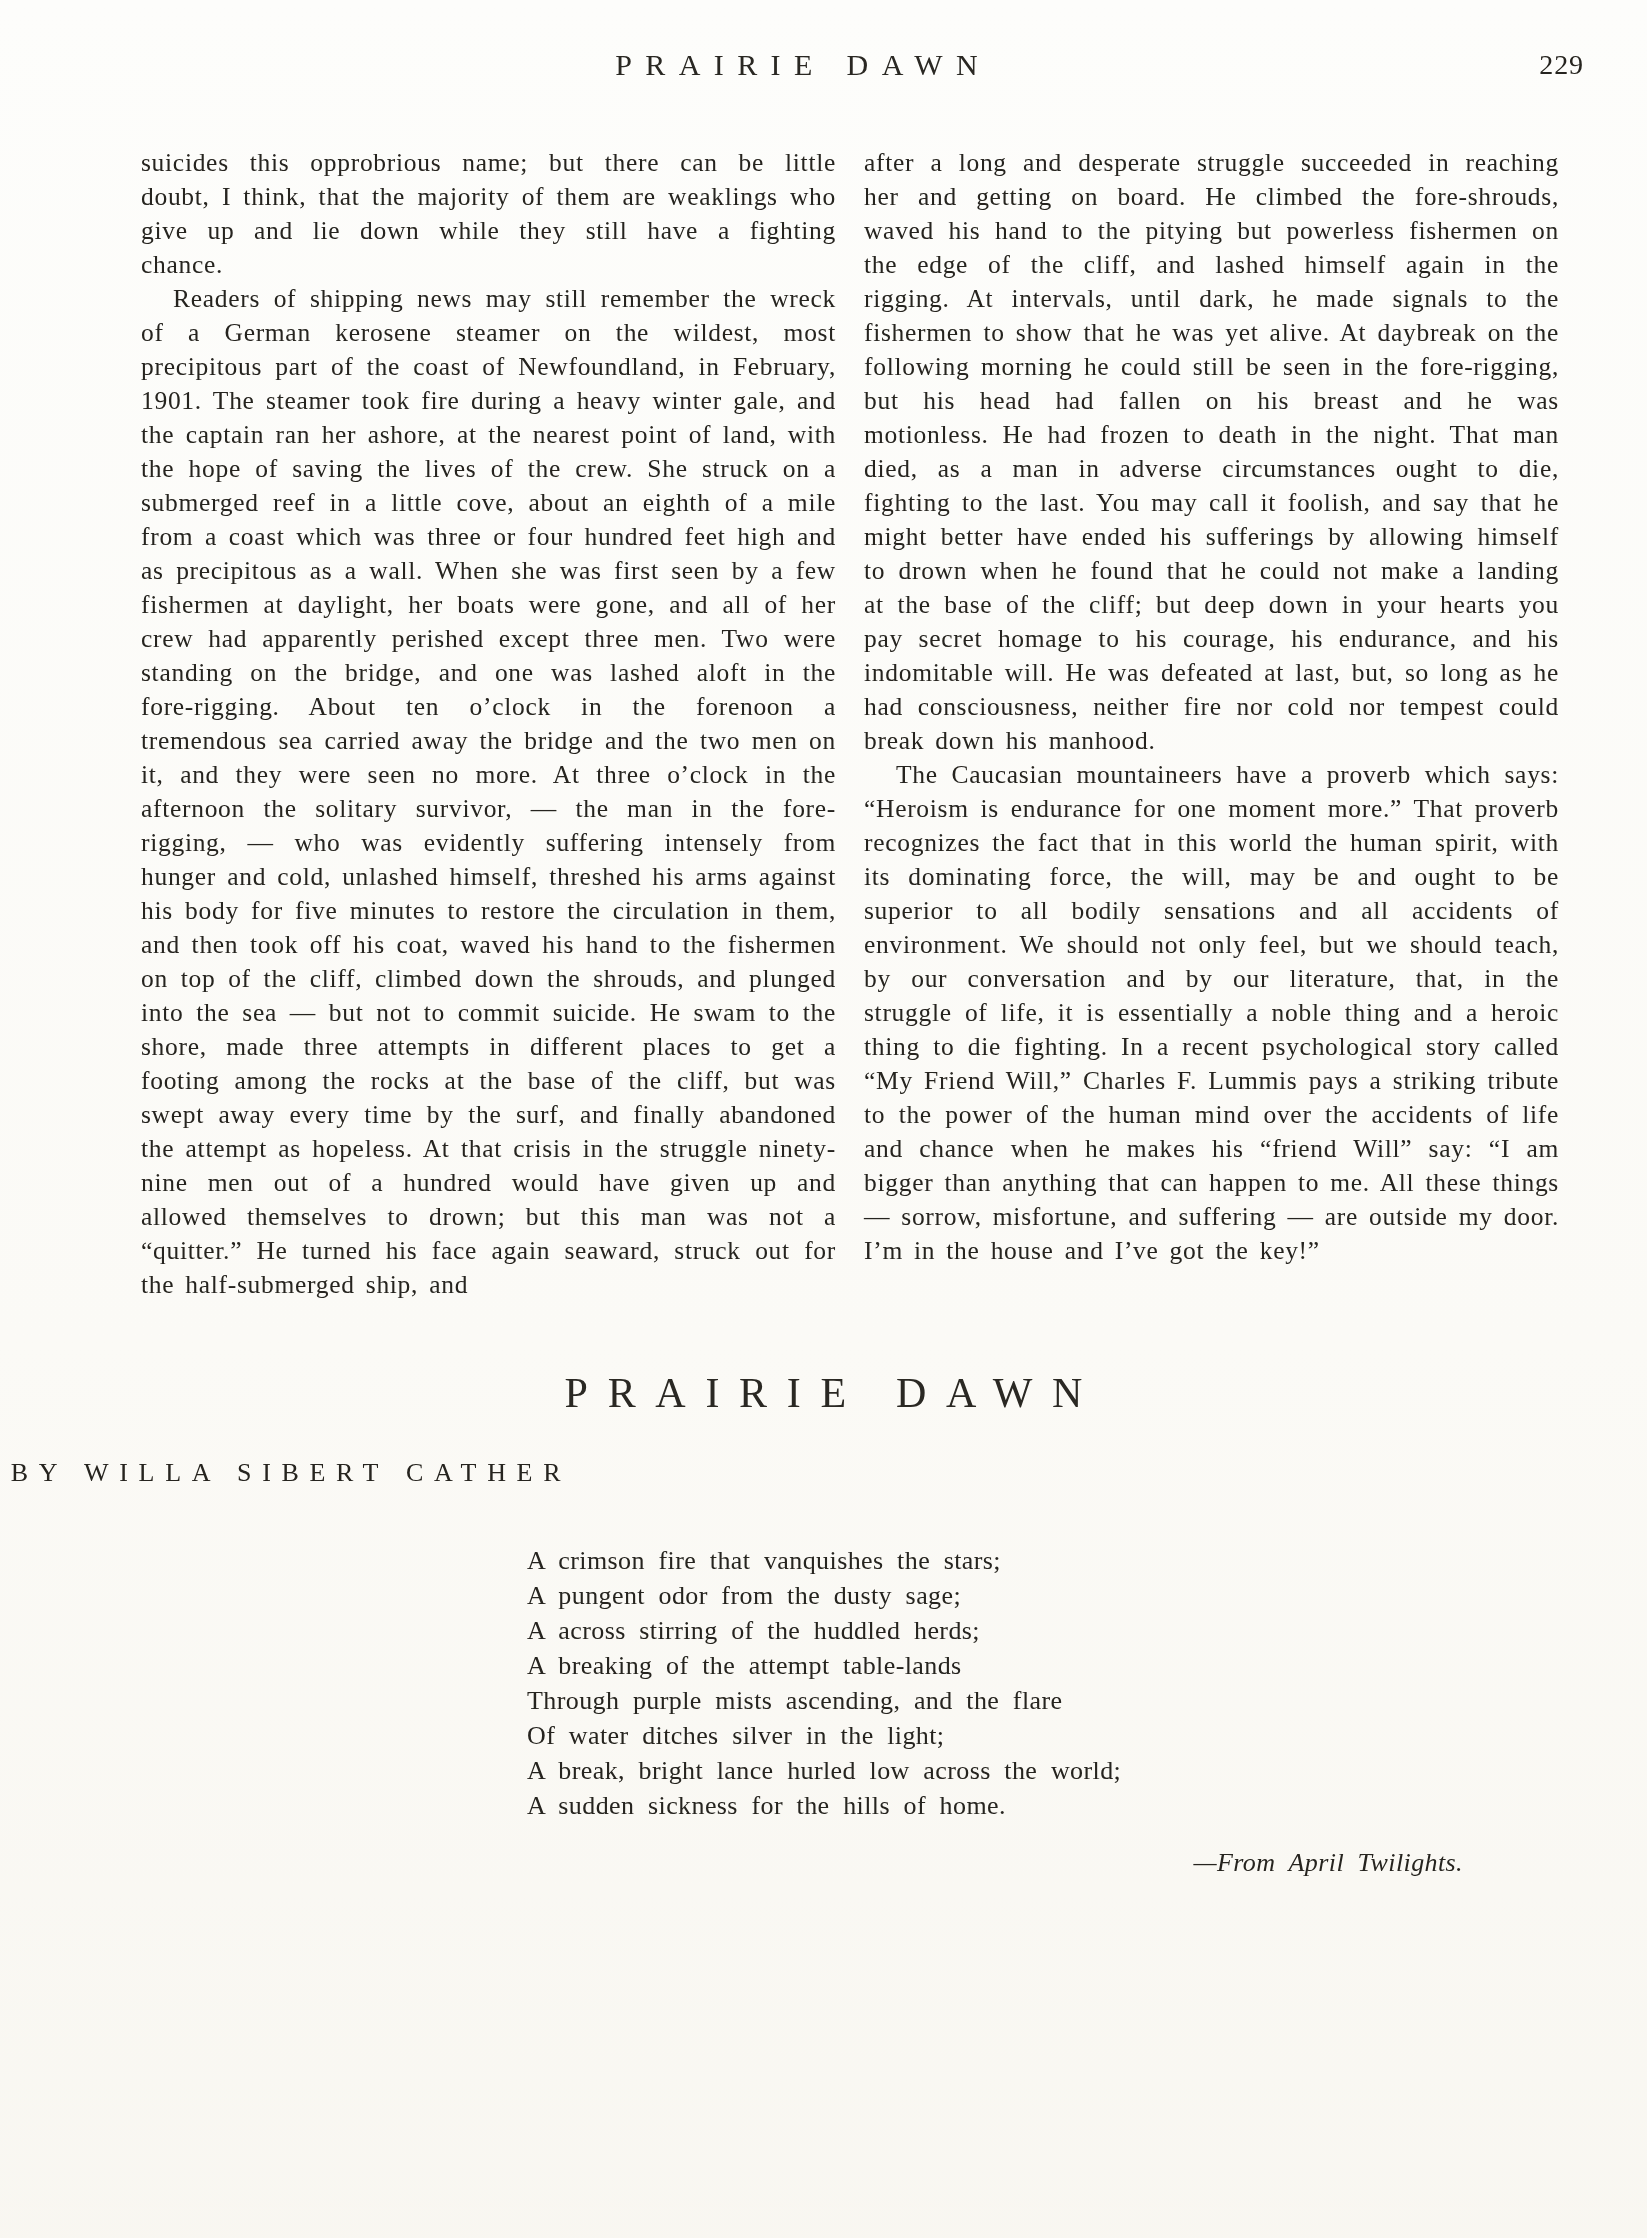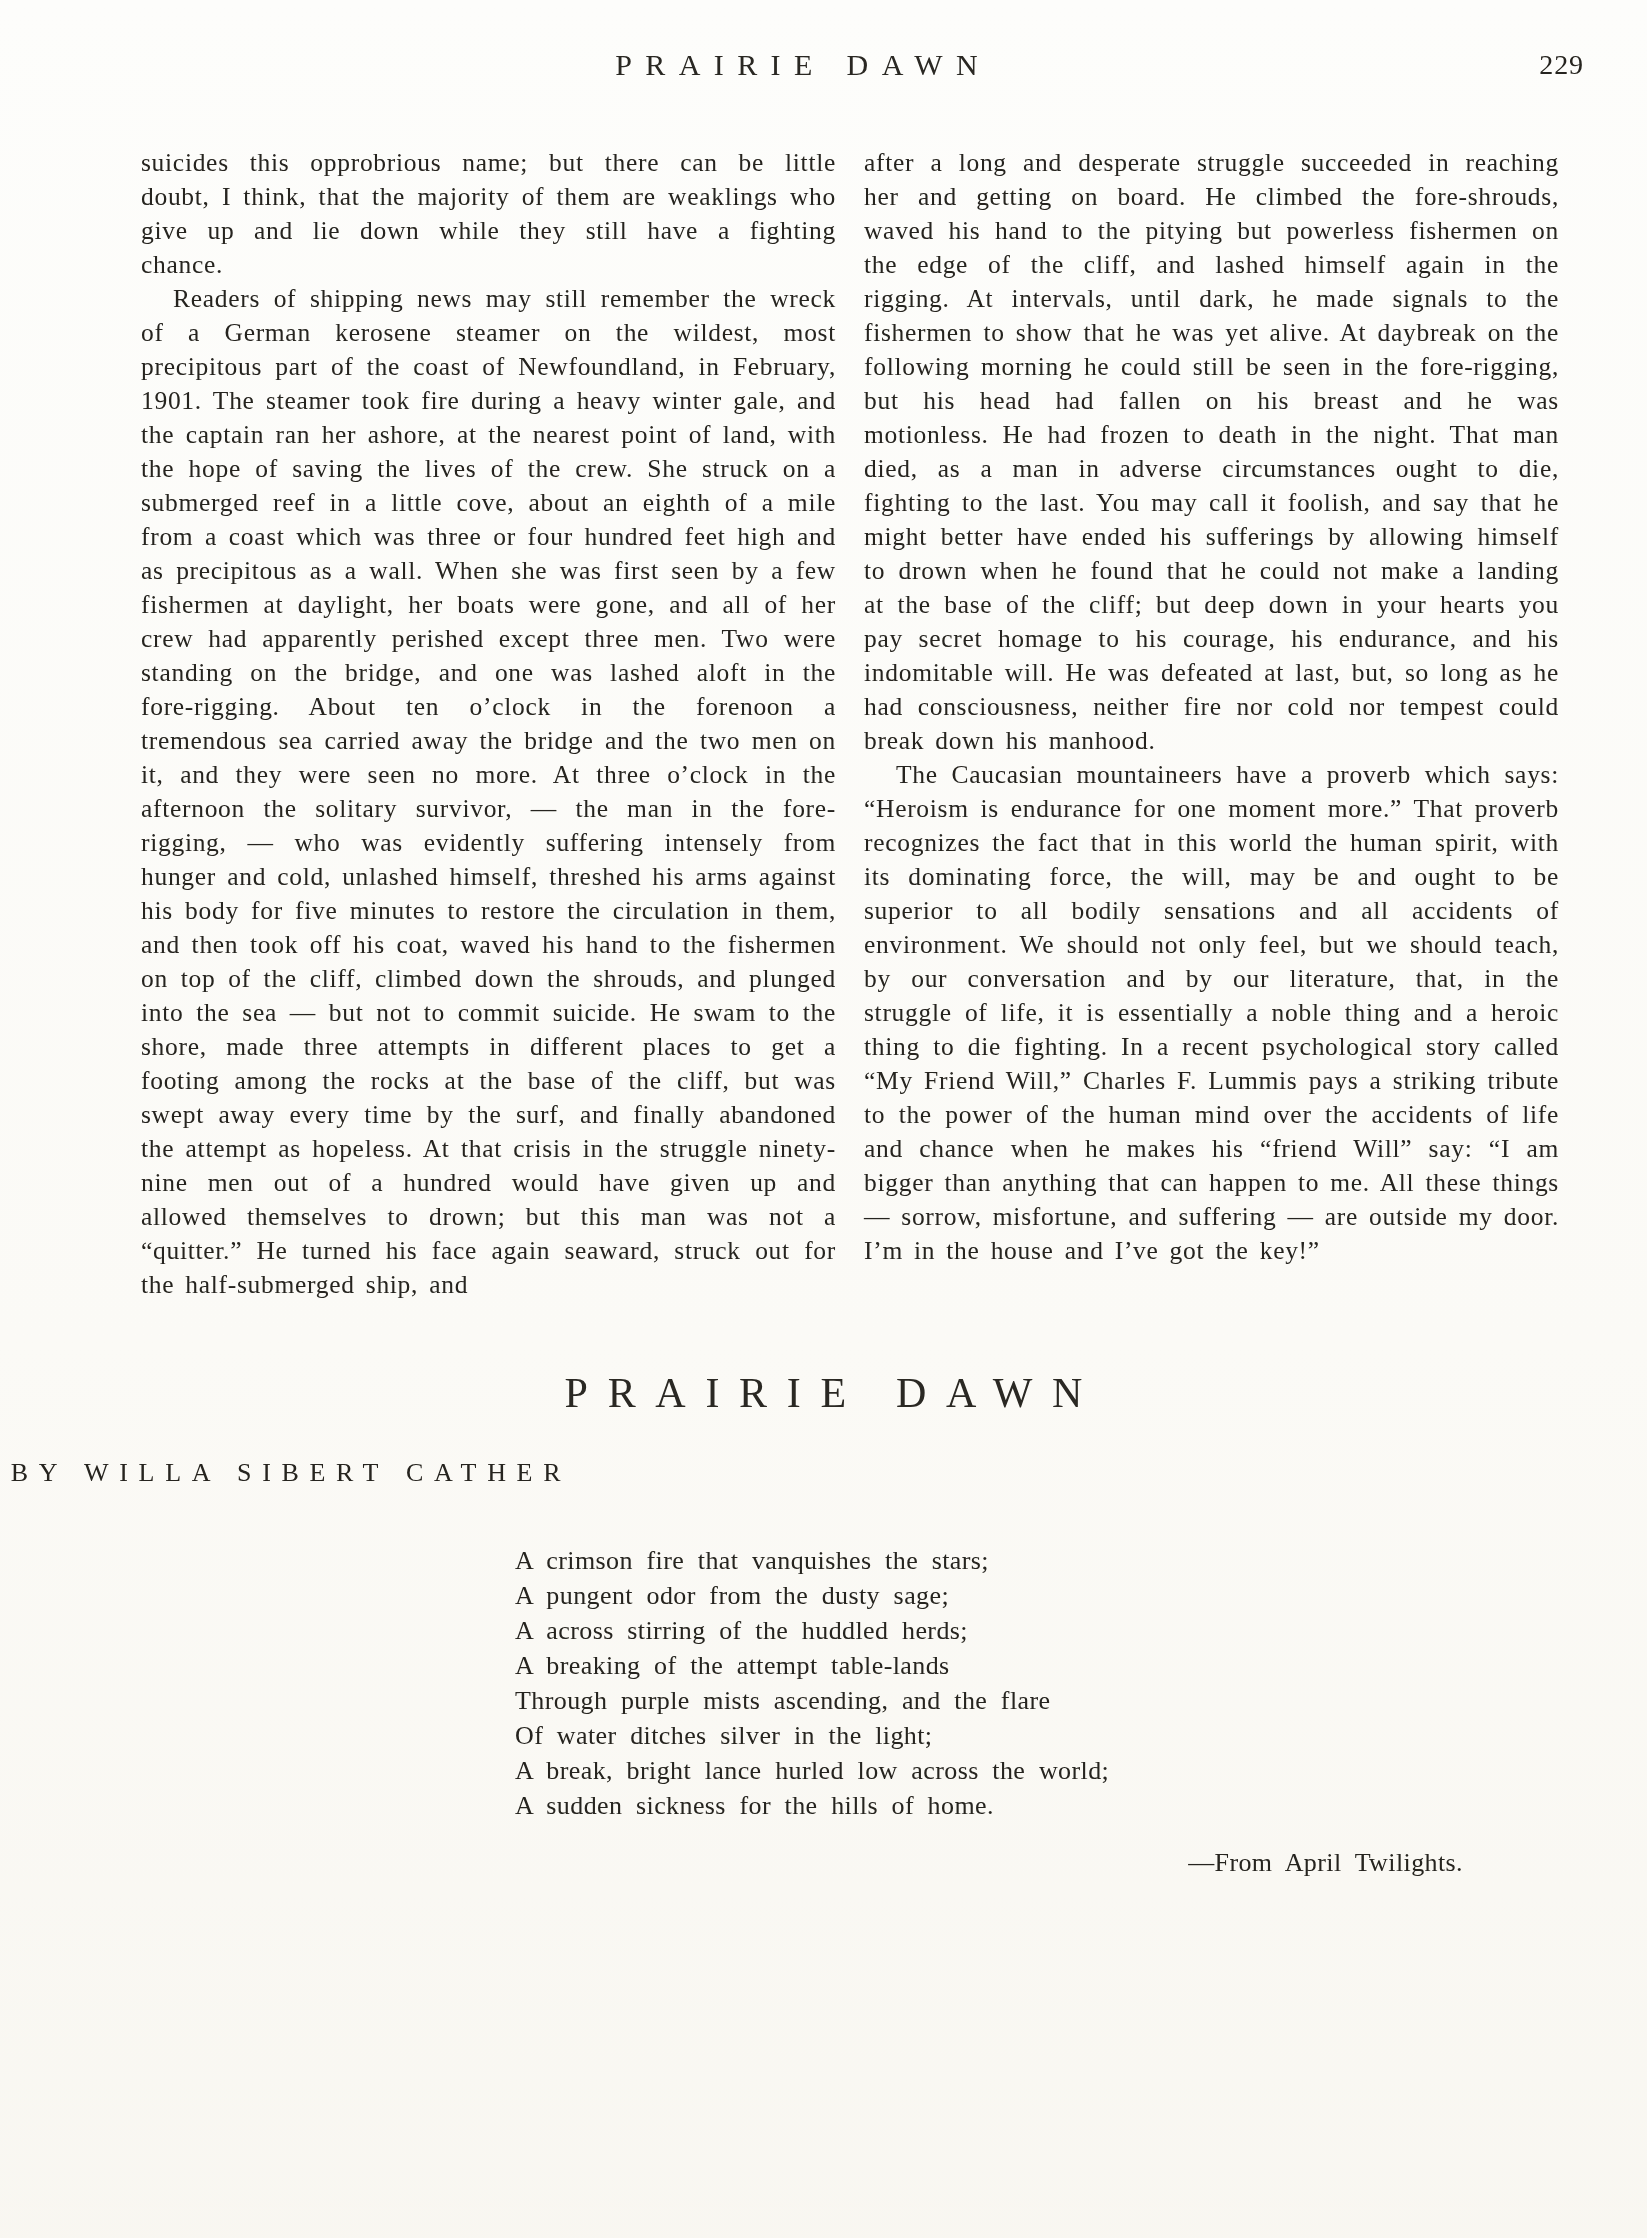--- a/index.html
+++ b/index.html
@@ -91,25 +91,27 @@
   .poem-body {
     margin: 55px 0 0 515px;
     width: 967px;
     font-size: 26px;
     line-height: 35px;
     letter-spacing: 0.4px;
     word-spacing: 6.7px;
   }
   .poem-line {
     white-space: nowrap;
+    margin-left: 12px;
   }
   .poem-attribution {
     margin-top: 21.5px;
     padding-right: 19px;
     text-align: right;
+    font-style: italic;
     font-size: 26px;
   }
 </style>
 </head>
 <body>
 
 <div class="page">
 
   <header class="running-head">
     <h1 class="head-title">PRAIRIE DAWN</h1>

